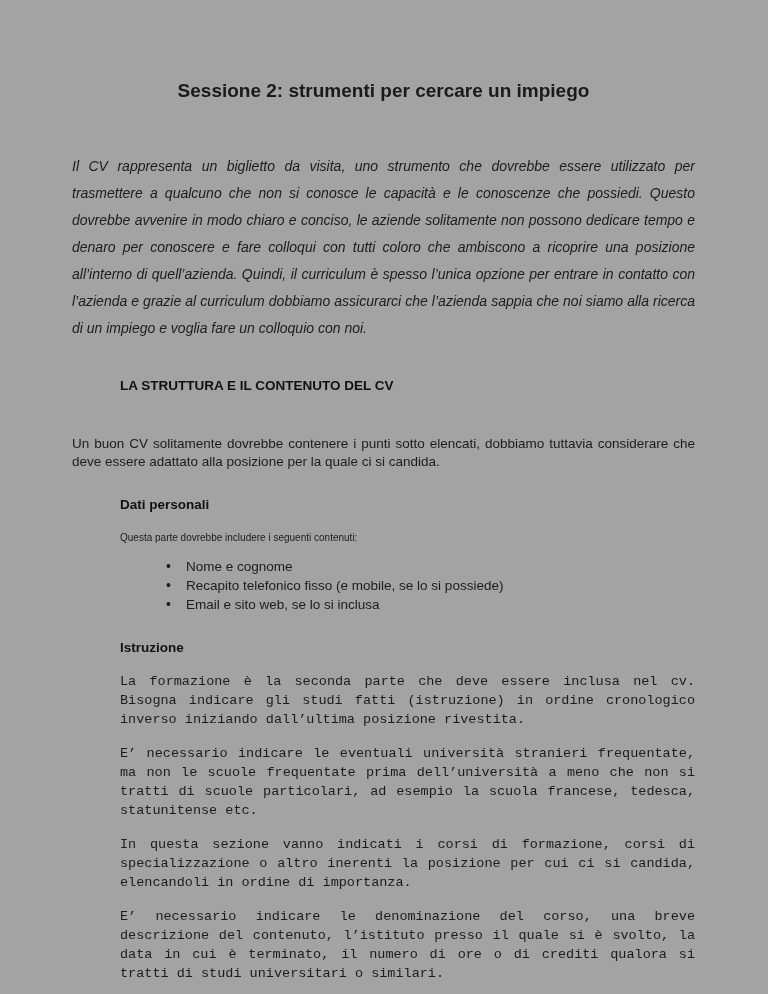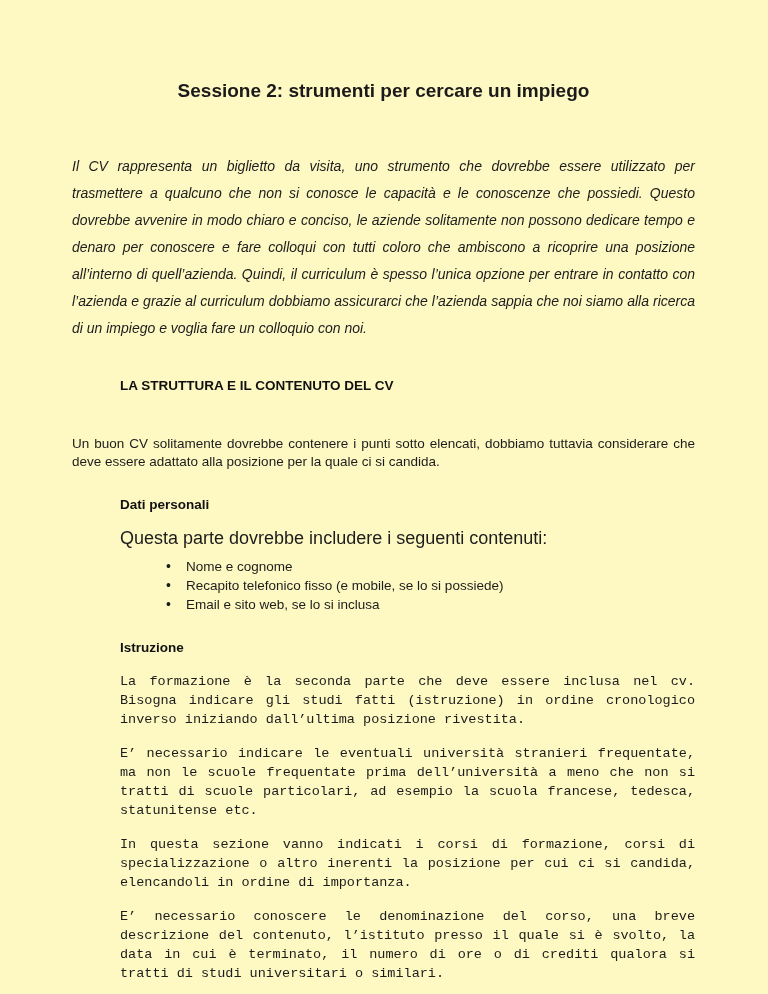--- a/index.html
+++ b/index.html
@@ -7,21 +7,21 @@
   body {
     width: 768px;
     height: 994px;
     overflow: hidden;
     font-family: "Liberation Sans", sans-serif;
     color: #1a1a1a;
   }
   .page {
     width: 768px;
     height: 994px;
-    background: #fef9c3;
+    background: #a3a3a3;
     padding: 80px 73px 0 72px;
   }
   .doc-title {
     text-align: center;
     font-size: 19px;
     font-weight: bold;
     color: #1a1a1a;
     line-height: 1.2;
   }
   .doc-subtitle {
@@ -56,21 +56,21 @@
   }
   .subsection { margin-left: 48px; }
   .sub-heading {
     margin-top: 26px;
     font-size: 13.5px;
     font-weight: bold;
     color: #111;
   }
   .sub-lead {
     margin-top: 17px;
-    font-size: 18px;
+    font-size: 10px;
     line-height: 18px;
     color: #1c1c1c;
   }
   ul.bullet-list {
     margin-top: 10px;
     margin-left: 46px;
     list-style: none;
   }
   ul.bullet-list li {
     font-size: 13.5px;
@@ -125,16 +125,16 @@
 
   <div class="subsection">
     <h4 class="sub-heading">Istruzione</h4>
 
     <p class="sub-paragraph first">La formazione è la seconda parte che deve essere inclusa nel cv. Bisogna indicare gli studi fatti (istruzione) in ordine cronologico inverso iniziando dall’ultima posizione rivestita.</p>
 
     <p class="sub-paragraph">E’ necessario indicare le eventuali università stranieri frequentate, ma non le scuole frequentate prima dell’università a meno che non si tratti di scuole particolari, ad esempio la scuola francese, tedesca, statunitense etc.</p>
 
     <p class="sub-paragraph">In questa sezione vanno indicati i corsi di formazione, corsi di specializzazione o altro inerenti la posizione per cui ci si candida, elencandoli in ordine di importanza.</p>
 
-    <p class="sub-paragraph">E’ necessario conoscere le denominazione del corso, una breve descrizione del contenuto, l’istituto presso il quale si è svolto, la data in cui è terminato, il numero di ore o di crediti qualora si tratti di studi universitari o similari.</p>
+    <p class="sub-paragraph">E’ necessario indicare le denominazione del corso, una breve descrizione del contenuto, l’istituto presso il quale si è svolto, la data in cui è terminato, il numero di ore o di crediti qualora si tratti di studi universitari o similari.</p>
   </div>
 
 </div>
 
 </body></html>

